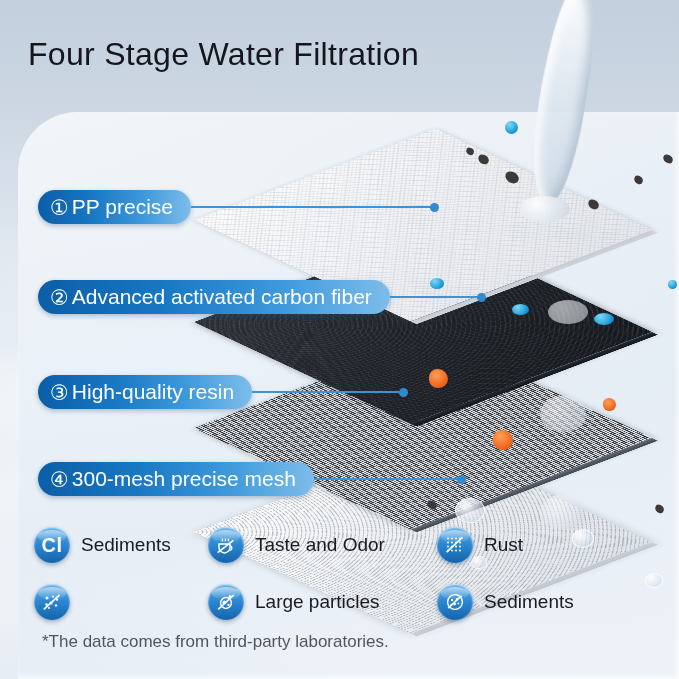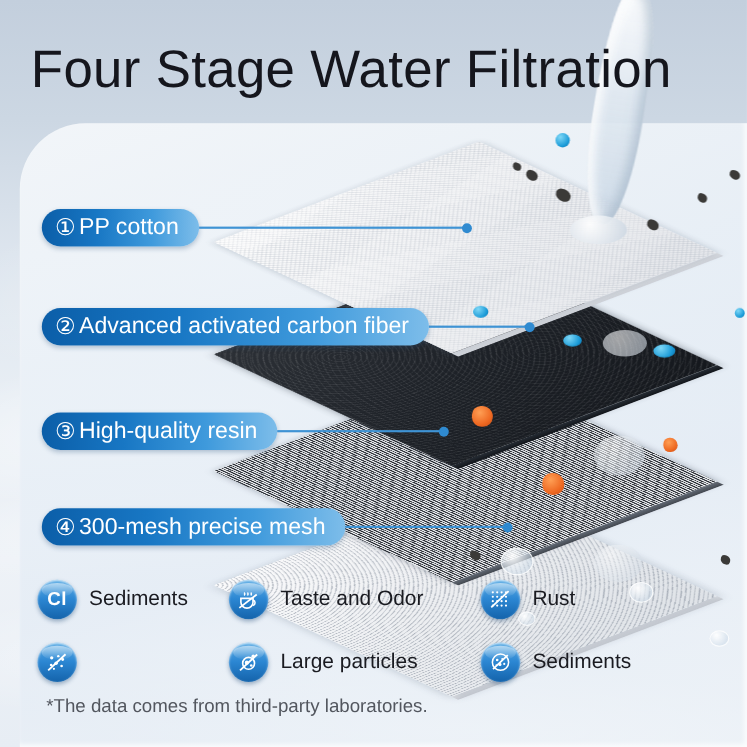--- a/index.html
+++ b/index.html
@@ -25,21 +25,21 @@
   #card{
     position:absolute;left:18px;top:112px;width:661px;height:567px;
     border-top-left-radius:60px;
     background:linear-gradient(165deg,rgba(244,247,250,.95) 0%,rgba(233,240,247,.88) 38%,rgba(228,236,245,.8) 62%,rgba(238,243,248,.7) 100%);
     box-shadow:-2px -2px 5px rgba(255,255,255,.85) inset;
   }
 
   
   #title{
     position:absolute;left:28px;top:36px;
-    font-size:48px;letter-spacing:.3px;color:#15161d;
+    font-size:32px;letter-spacing:.3px;color:#15161d;
     font-weight:400;white-space:nowrap;
   }
 
   
   .layer{position:absolute;}
   .slab{
     position:absolute;width:330px;height:330px;
     transform-origin:50% 50%;
     transform:rotateX(66deg) rotateZ(-43deg) skewX(-2deg);
     transform-style:preserve-3d;
@@ -130,21 +130,21 @@
     width:36px;height:36px;border-radius:50%;
     background:linear-gradient(180deg,#63b0e6 0%,#2c87d3 48%,#1463ab 100%);
     box-shadow:0 2px 4px rgba(40,80,125,.42),inset 0 1px 2px rgba(255,255,255,.75);
     position:relative;display:flex;align-items:center;justify-content:center;
     flex:0 0 auto;
   }
   .bicon::after{
     content:"";position:absolute;left:4px;top:3px;width:28px;height:13px;border-radius:50%;
     background:linear-gradient(180deg,rgba(255,255,255,.55),rgba(255,255,255,0));
   }
-  .bicon .glyph{font-size:17px;color:#fff;font-weight:600;letter-spacing:.5px;z-index:2;line-height:1;}
+  .bicon .glyph{font-size:20px;color:#fff;font-weight:600;letter-spacing:.5px;z-index:2;line-height:1;}
   .blabel{font-size:19px;color:#1a1b21;margin-left:11px;white-space:nowrap;}
 
   #footnote{
     position:absolute;left:42px;top:632px;
     font-size:17px;color:#52565e;white-space:nowrap;
   }
 </style>
 </head>
 <body>
 
@@ -210,21 +210,21 @@
   <div class="splash" style="left:518px;top:196px;width:52px;height:26px;"></div>
   <div class="splash" style="left:548px;top:300px;width:40px;height:24px;opacity:.6;"></div>
   <div class="splash" style="left:540px;top:396px;width:46px;height:36px;opacity:.55;"></div>
   <div class="splash" style="left:540px;top:495px;width:44px;height:34px;opacity:.5;"></div>
 
   <div id="title">Four Stage Water Filtration</div>
 
   <div class="callout" style="left:38px;top:190px;">
     <div class="pill">
       <span class="num">①</span>
-      <span>PP cotton</span>
+      <span>PP precise</span>
     </div>
     <div class="connector" style="width:240px;"></div>
     <div class="knob"></div>
   </div>
 
   <div class="callout" style="left:38px;top:280px;">
     <div class="pill">
       <span class="num">②</span>
       <span>Advanced activated carbon fiber</span>
     </div>

